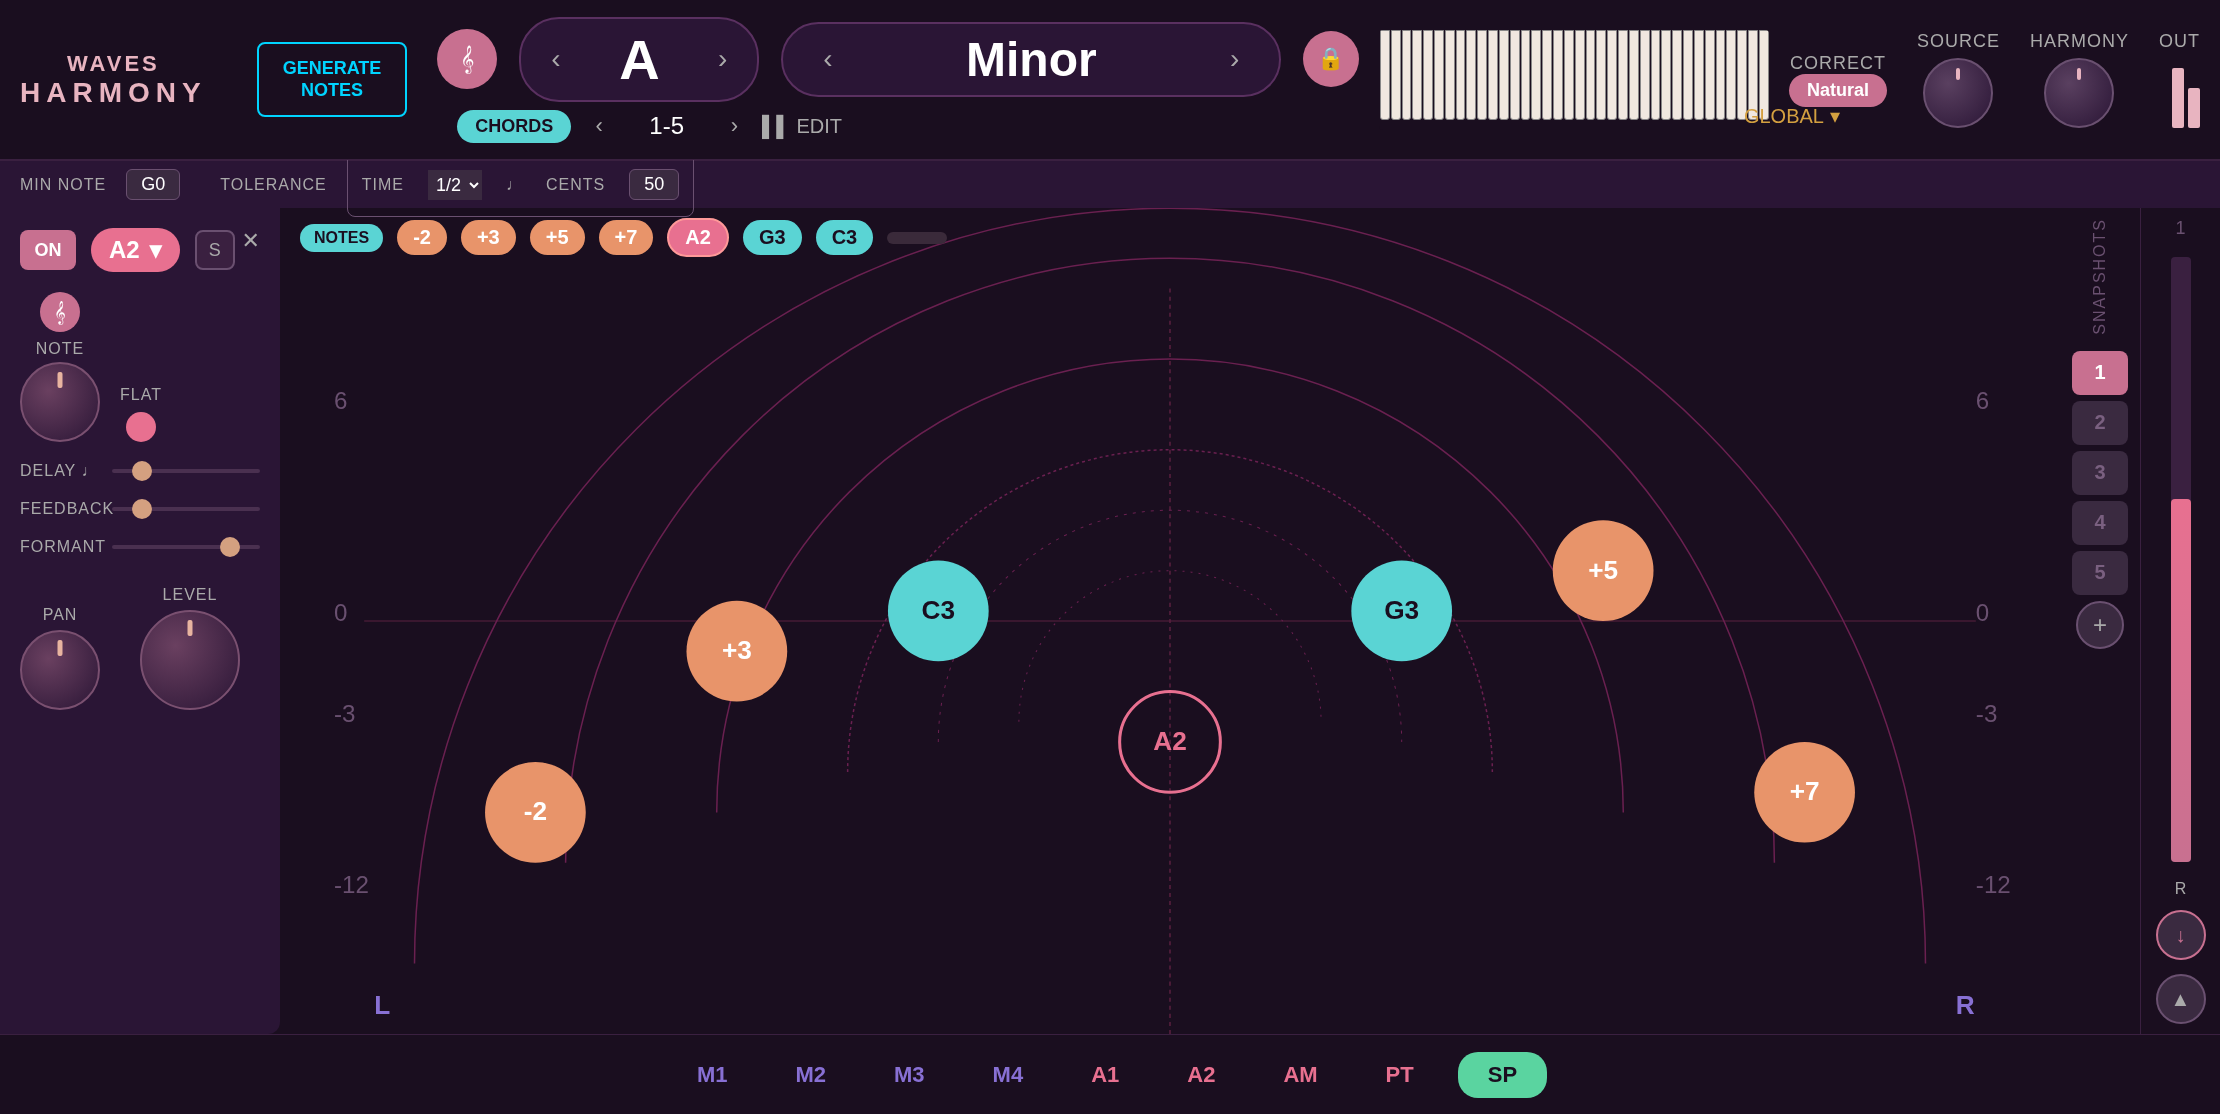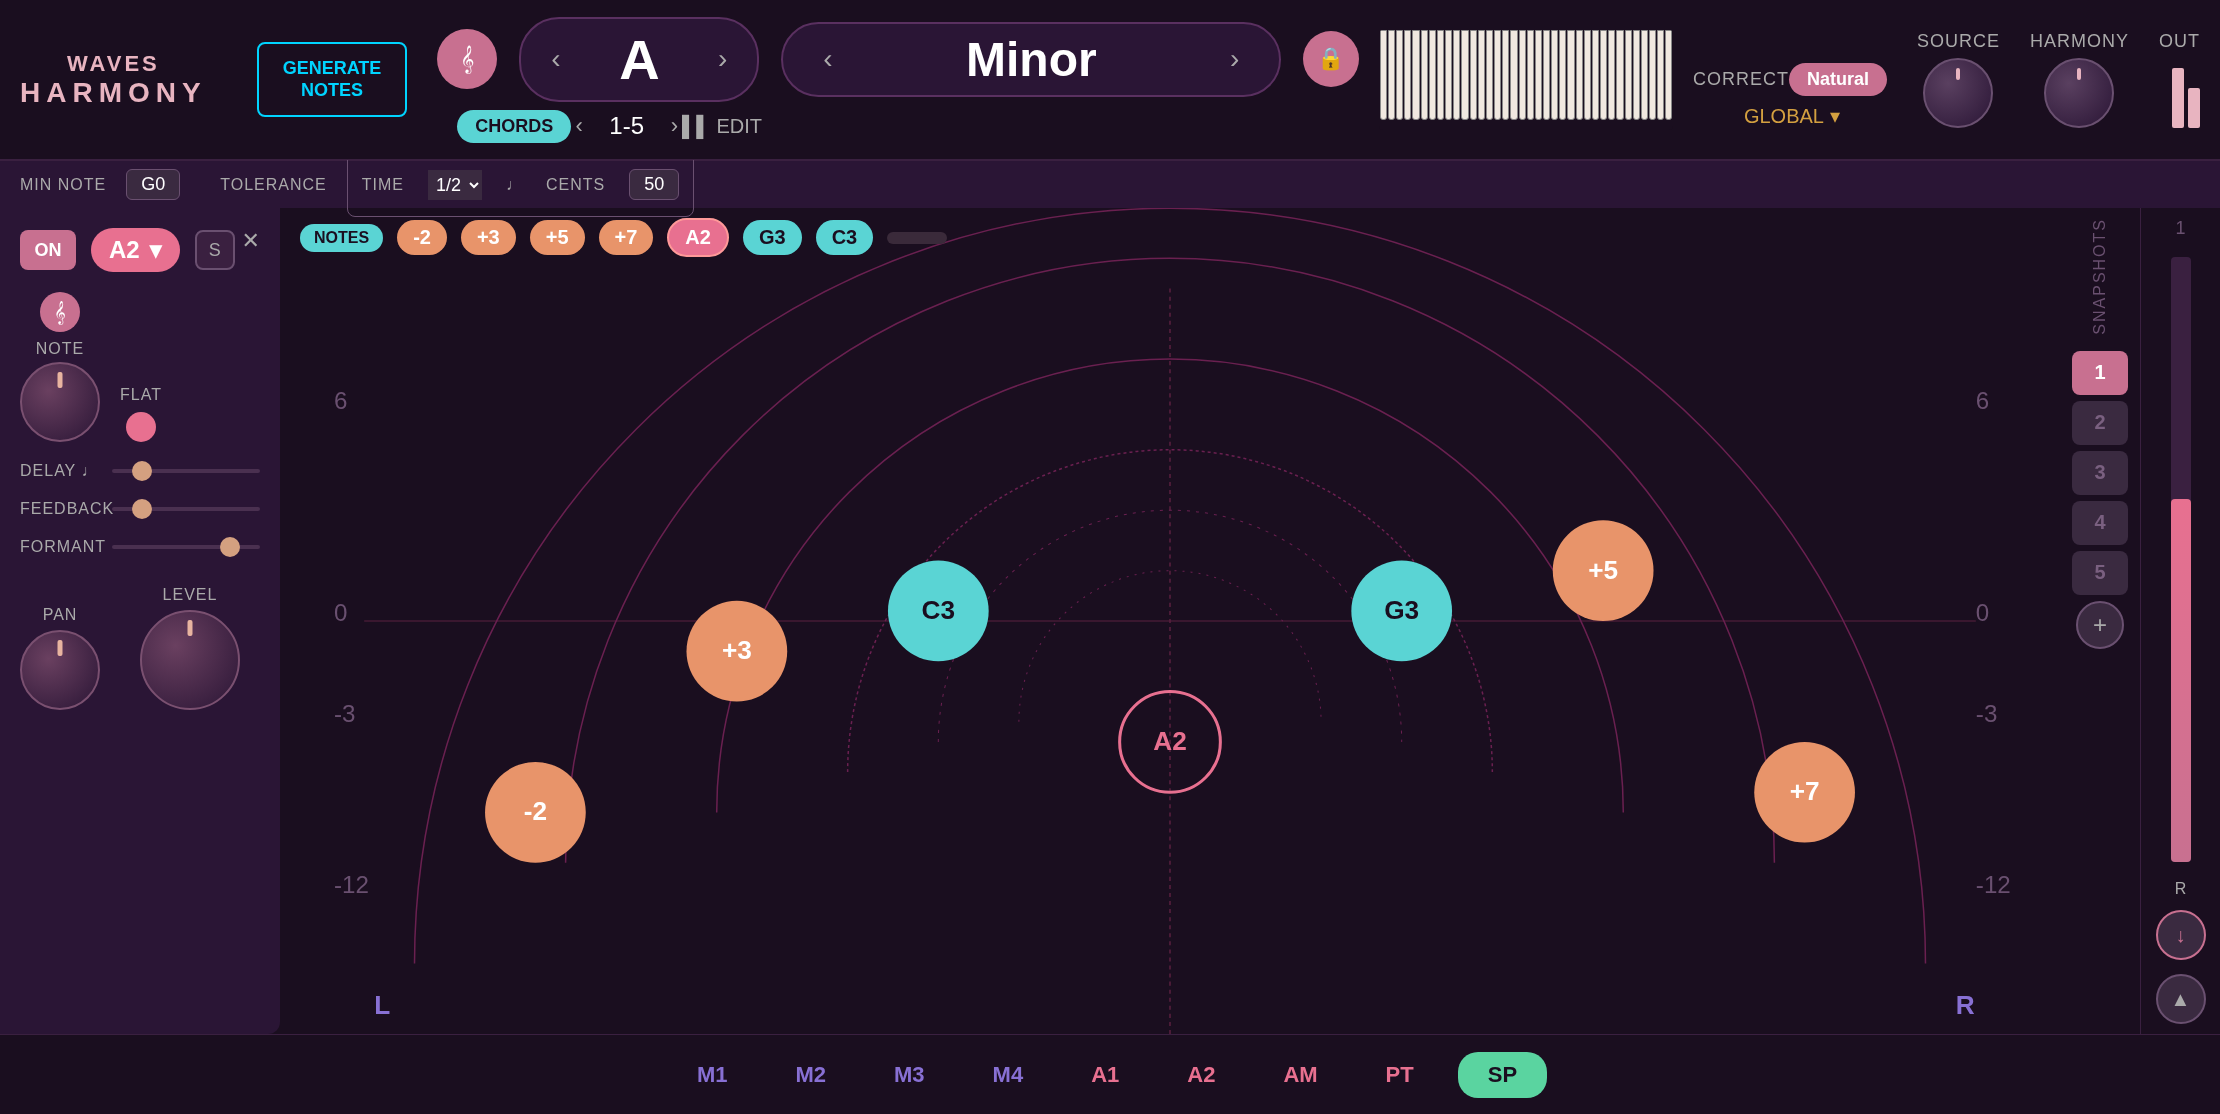--- a/index.html
+++ b/index.html
@@ -173,21 +173,21 @@
       color: #aaaaaa;
       font-size: 20px;
       cursor: pointer;
       display: flex;
       align-items: center;
       gap: 6px;
     }
 
     .correct-section {
       display: flex;
-      flex-direction: row;
+      flex-direction: column;
       align-items: center;
       justify-content: flex-end;
     }
 
     .correct-label {
       font-size: 18px;
       color: #aaaaaa;
       text-transform: uppercase;
       letter-spacing: 1px;
     }
@@ -572,21 +572,21 @@
     .key-scale-row {
       display: flex;
       align-items: center;
       gap: 12px;
       margin-bottom: 8px;
     }
 
     .chord-sub-row {
       display: flex;
       align-items: center;
-      gap: 4px;
+      gap: 24px;
       margin-left: 20px;
       justify-content: flex-end;
     }
 
     .top-bar-right {
       display: flex;
       align-items: center;
       gap: 30px;
       flex-shrink: 0;
     }

